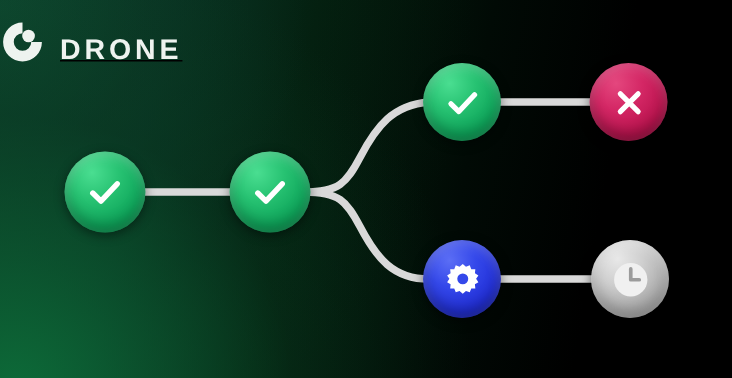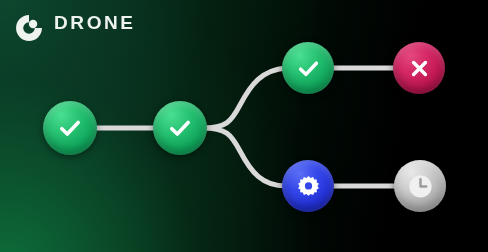--- a/index.html
+++ b/index.html
@@ -15,25 +15,26 @@
     font-family: "Liberation Sans", sans-serif;
     background:
       radial-gradient(circle at 2% 104%, rgba(13,110,58,0.95) 0%, rgba(12,92,50,0.72) 16%, rgba(9,60,34,0.34) 34%, rgba(0,0,0,0) 56%),
       radial-gradient(circle at 0% 2%, rgba(14,72,48,0.92) 0%, rgba(11,55,38,0.6) 18%, rgba(5,28,20,0.22) 38%, rgba(0,0,0,0) 58%),
       linear-gradient(100deg, #0b4429 0%, #083522 20%, #04210f 40%, #010a05 62%, #000000 80%, #000000 100%);
   }
 
   
   #logo {
     position: absolute;
-    left: 14px;
+    left: 0;
     top: 13px;
     display: flex;
-    align-items: flex-start;
+    align-items: flex-end;
     gap: 10px;
+    text-decoration: underline;
   }
   #logo .mark { width: 30px; height: 30px; display: block; }
   #logo .wordmark {
     color: #eef3ef;
     font-size: 19px;
     font-weight: 700;
     letter-spacing: 2.6px;
     line-height: 1;
     white-space: nowrap;
   }

